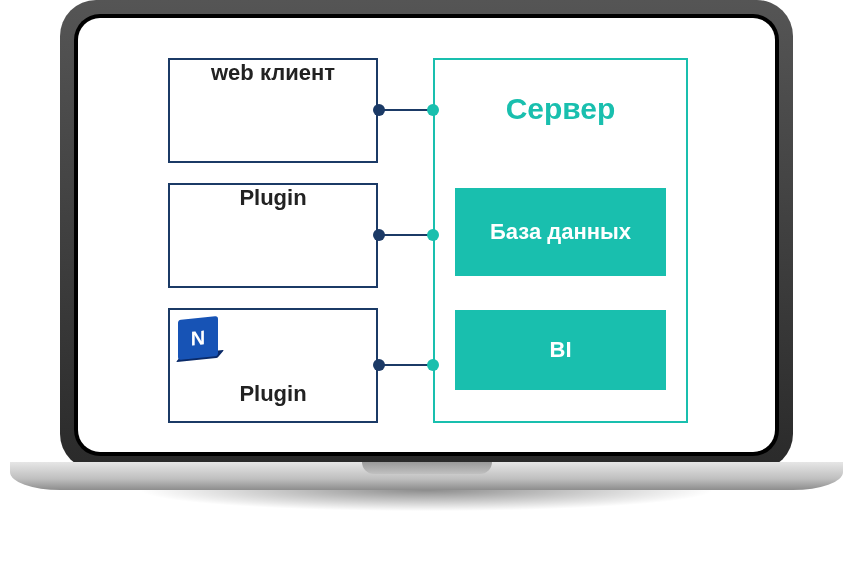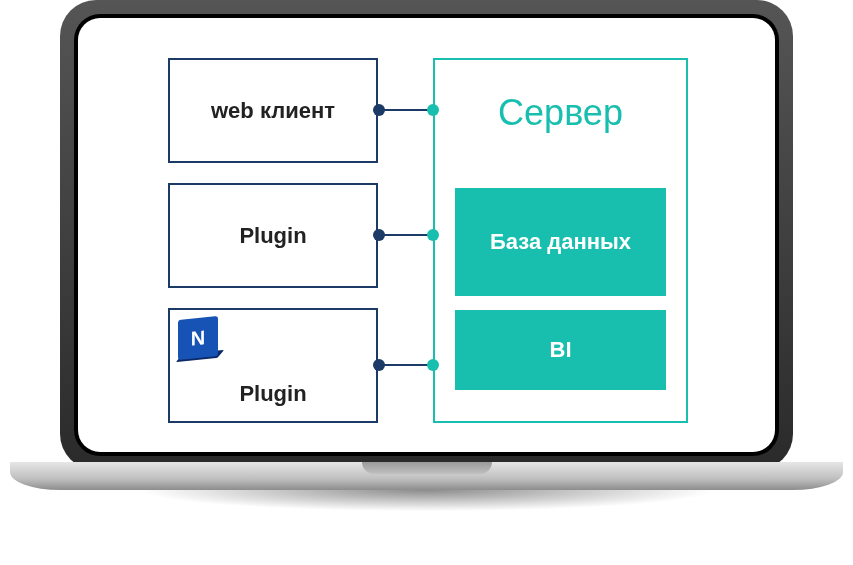--- a/index.html
+++ b/index.html
@@ -8,33 +8,33 @@
   .bezel { position:absolute; left:0; top:0; width:733px; height:470px; border-radius:36px; background:linear-gradient(180deg,#555 0%,#2a2a2a 100%); padding:14px; }
   .bezel-inner { width:100%; height:100%; border-radius:26px; background:#000; padding:4px; }
   .screen { width:100%; height:100%; border-radius:22px; background:#fff; position:relative; overflow:hidden; }
   .base { position:absolute; left:-50px; top:462px; width:833px; height:28px; background:linear-gradient(180deg,#e6e6e6 0%,#bfbfbf 60%,#8d8d8d 100%); border-radius:0 0 50px 50px / 0 0 18px 18px; }
   .notch { position:absolute; left:50%; top:462px; transform:translateX(-50%); width:130px; height:12px; background:linear-gradient(180deg,#9a9a9a,#c0c0c0); border-radius:0 0 14px 14px; }
   .brand { position:absolute; left:0; top:470px; width:733px; text-align:center; font-size:10px; color:#555; letter-spacing:0.5px; }
   .shadow { position:absolute; left:-60px; top:490px; width:853px; height:55px; background:radial-gradient(ellipse 48% 55% at 50% 0%, rgba(0,0,0,0.45),rgba(0,0,0,0) 70%); }
 
   .diagram { position:absolute; left:90px; top:40px; width:520px; height:365px; }
   .col-left { position:absolute; left:0; top:0; width:210px; }
-  .box { border:2px solid #1b3a66; background:#fff; color:#222; display:flex; align-items:center; justify-content:center; font-size:22px; font-weight:600; position:relative; }
+  .box { border:2px solid #1b3a66; background:#fff; color:#222; display:flex; justify-content:center; font-size:22px; font-weight:600; position:relative; }
   .b1 { height:105px; }
   .b2 { height:105px; margin-top:20px; }
   .b3 { height:115px; margin-top:20px; }
   .b3 .label { position:absolute; bottom:14px; left:0; right:0; text-align:center; }
   .icon-n { position:absolute; top:8px; left:8px; width:40px; height:40px; }
   .icon-n .tile { width:40px; height:40px; background:#1753b5; border-radius:3px; transform:skewY(-6deg); display:flex; align-items:center; justify-content:center; color:#fff; font-weight:800; font-size:20px; font-family:Arial,sans-serif; }
   .icon-n .sh { position:absolute; left:3px; top:34px; width:38px; height:8px; background:#0a2a68; transform:skewX(-40deg) skewY(-6deg); border-radius:1px; }
 
   .server { position:absolute; left:265px; top:0; width:255px; height:365px; border:2px solid #19bfae; }
-  .server-title { text-align:center; color:#19bfae; font-size:36px; font-weight:400; margin-top:32px; }
+  .server-title { text-align:center; color:#19bfae; font-size:30px; font-weight:700; margin-top:32px; }
   .pill { position:absolute; left:20px; right:20px; background:#19bfae; color:#fff; display:flex; align-items:center; justify-content:center; text-align:center; font-size:22px; font-weight:700; line-height:1.15; }
-  .p1 { top:128px; height:108px;text-align:center; }
+  .p1 { top:128px; height:88px;text-align:center; }
   .p2 { top:250px; height:80px; }
 
   .link { position:absolute; height:2px; background:#1b3a66; }
   .dot { position:absolute; width:12px; height:12px; border-radius:50%; }
   .dot.navy { background:#1b3a66; }
   .dot.teal { background:#19bfae; }
   .l1 { left:210px; top:51px;  width:55px; }
   .l2 { left:210px; top:176px; width:55px; }
   .l3 { left:210px; top:306px; width:55px; }
 </style>

